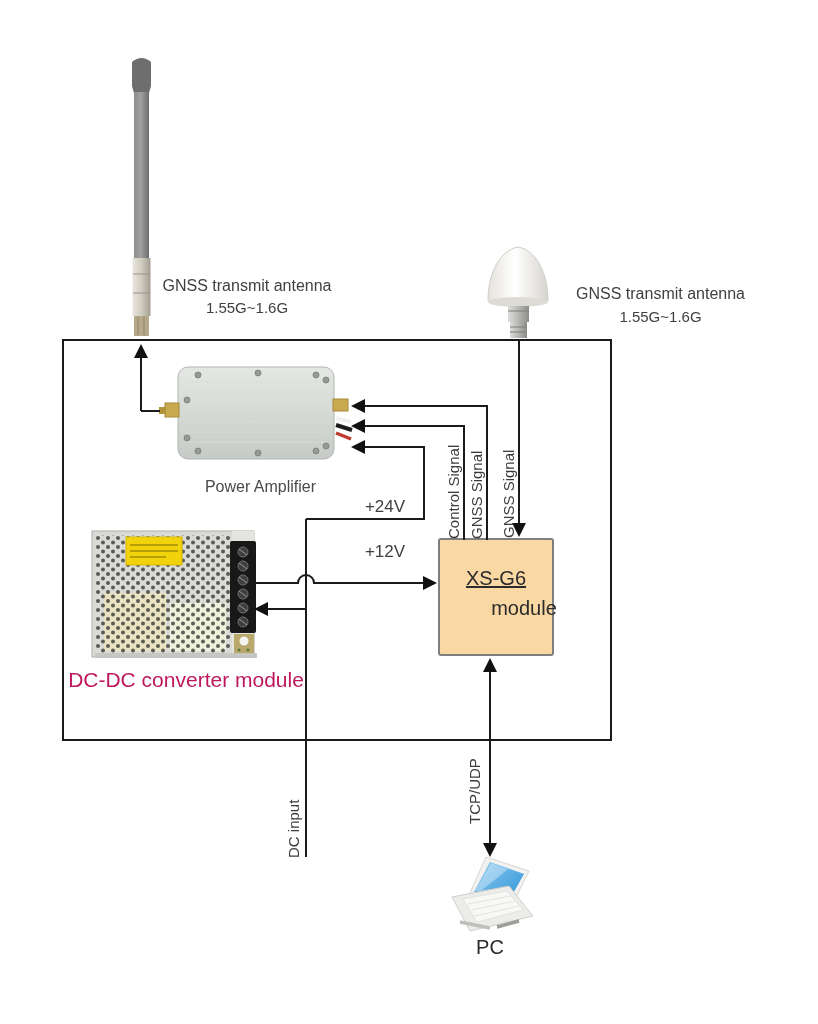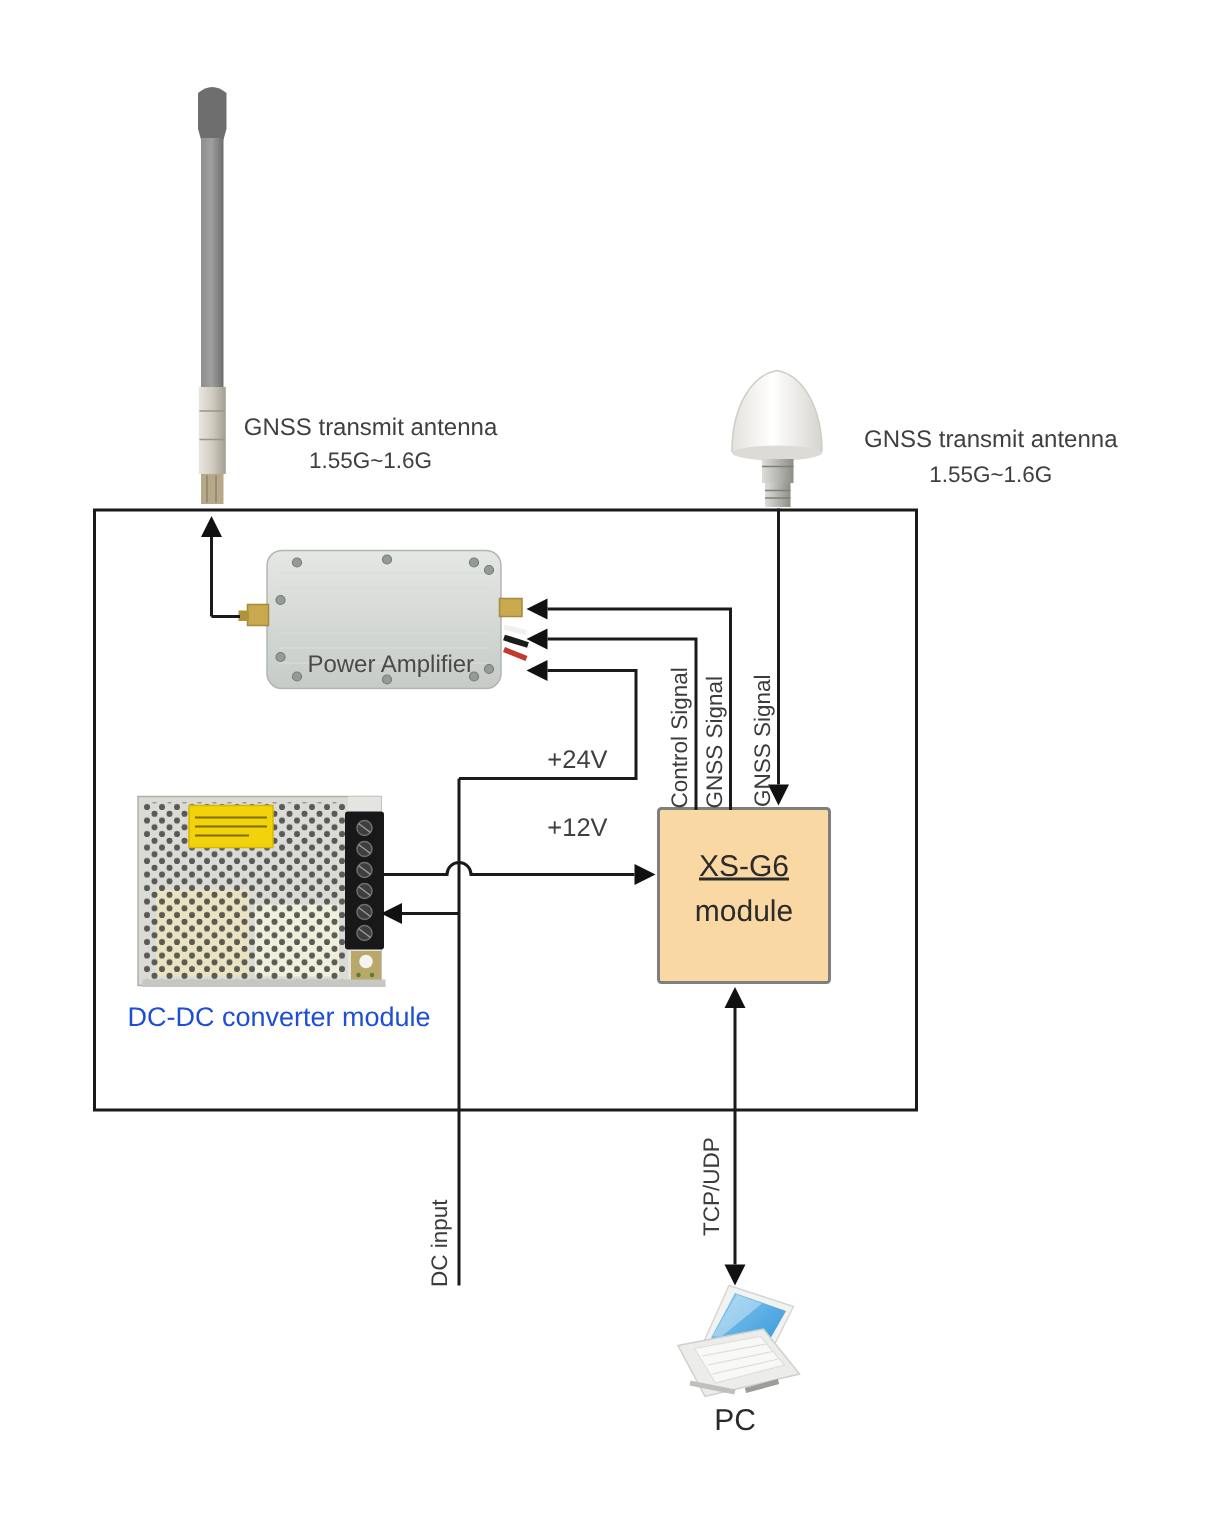--- a/index.html
+++ b/index.html
@@ -3,21 +3,21 @@
 <meta charset="utf-8">
 <style>
   html,body{margin:0;padding:0;background:#fff;}
   #canvas{position:relative;width:818px;height:1024px;background:#ffffff;overflow:hidden;
           font-family:"Liberation Sans","DejaVu Sans",sans-serif;}
   #wires{position:absolute;left:0;top:0;}
   .lbl{position:absolute;color:#3f3f3f;white-space:nowrap;}
   .center{text-align:center;}
   .rot{transform:rotate(-90deg);transform-origin:0 0;color:#3c3c3c;}
   .f15{font-size:15px;} .f16{font-size:16px;} .f17{font-size:17px;margin-left:41px;}
-  .f18{font-size:18px;color:#1d4ed8;} .f20{font-size:20px;color:#2a2a2a;}
+  .f18{font-size:21px;color:#be185d;} .f20{font-size:20px;color:#2a2a2a;}
   .xsg6-text{position:absolute;width:114px;text-align:center;font-size:20px;color:#2b2b2b;}
 </style>
 </head>
 <body>
 
 <div id="canvas">
 
   <svg id="wires" width="818" height="1024" viewBox="0 0 818 1024">
     <defs>
       <linearGradient id="grad-rod" x1="0" y1="0" x2="1" y2="0">
@@ -184,30 +184,30 @@
       <polygon points="490,857 483,843 497,843"></polygon>
     </g>
   </svg>
 
   <div class="lbl f16 center" style="left:148px;top:277px;width:198px;">GNSS transmit antenna</div>
   <div class="lbl f15 center" style="left:148px;top:299px;width:198px;">1.55G~1.6G</div>
 
   <div class="lbl f16 center" style="left:563px;top:285px;width:195px;">GNSS transmit antenna</div>
   <div class="lbl f15 center" style="left:563px;top:308px;width:195px;">1.55G~1.6G</div>
 
-  <div class="lbl f16 center" style="left:178px;top:435px;width:165px;color:#4a4a4a;">Power Amplifier</div>
+  <div class="lbl f16 center" style="left:178px;top:478px;width:165px;color:#4a4a4a;">Power Amplifier</div>
 
   <div class="lbl f18 center" style="left:60px;top:668px;width:252px;">DC-DC converter module</div>
 
   <div class="lbl f17 center" style="left:316px;top:497px;width:56px;">+24V</div>
   <div class="lbl f17 center" style="left:316px;top:542px;width:56px;">+12V</div>
 
   <div class="lbl f15 rot" style="left:445px;top:539px;width:108px;">Control Signal</div>
   <div class="lbl f15 rot" style="left:468px;top:539px;width:100px;">GNSS Signal</div>
   <div class="lbl f15 rot" style="left:500px;top:538px;width:100px;">GNSS Signal</div>
   <div class="lbl f15 rot" style="left:466px;top:824px;width:68px;">TCP/UDP</div>
   <div class="lbl f15 rot" style="left:285px;top:858px;width:70px;">DC input</div>
 
   <div class="xsg6-text" style="left:439px;top:567px;text-decoration:underline;">XS-G6</div>
-  <div class="xsg6-text" style="left:439px;top:597px;">module</div>
+  <div class="xsg6-text" style="left:439px;top:597px;padding-left:28px;">module</div>
 
   <div class="lbl f20 center" style="left:458px;top:936px;width:64px;">PC</div>
 </div>
 
 </body></html>

